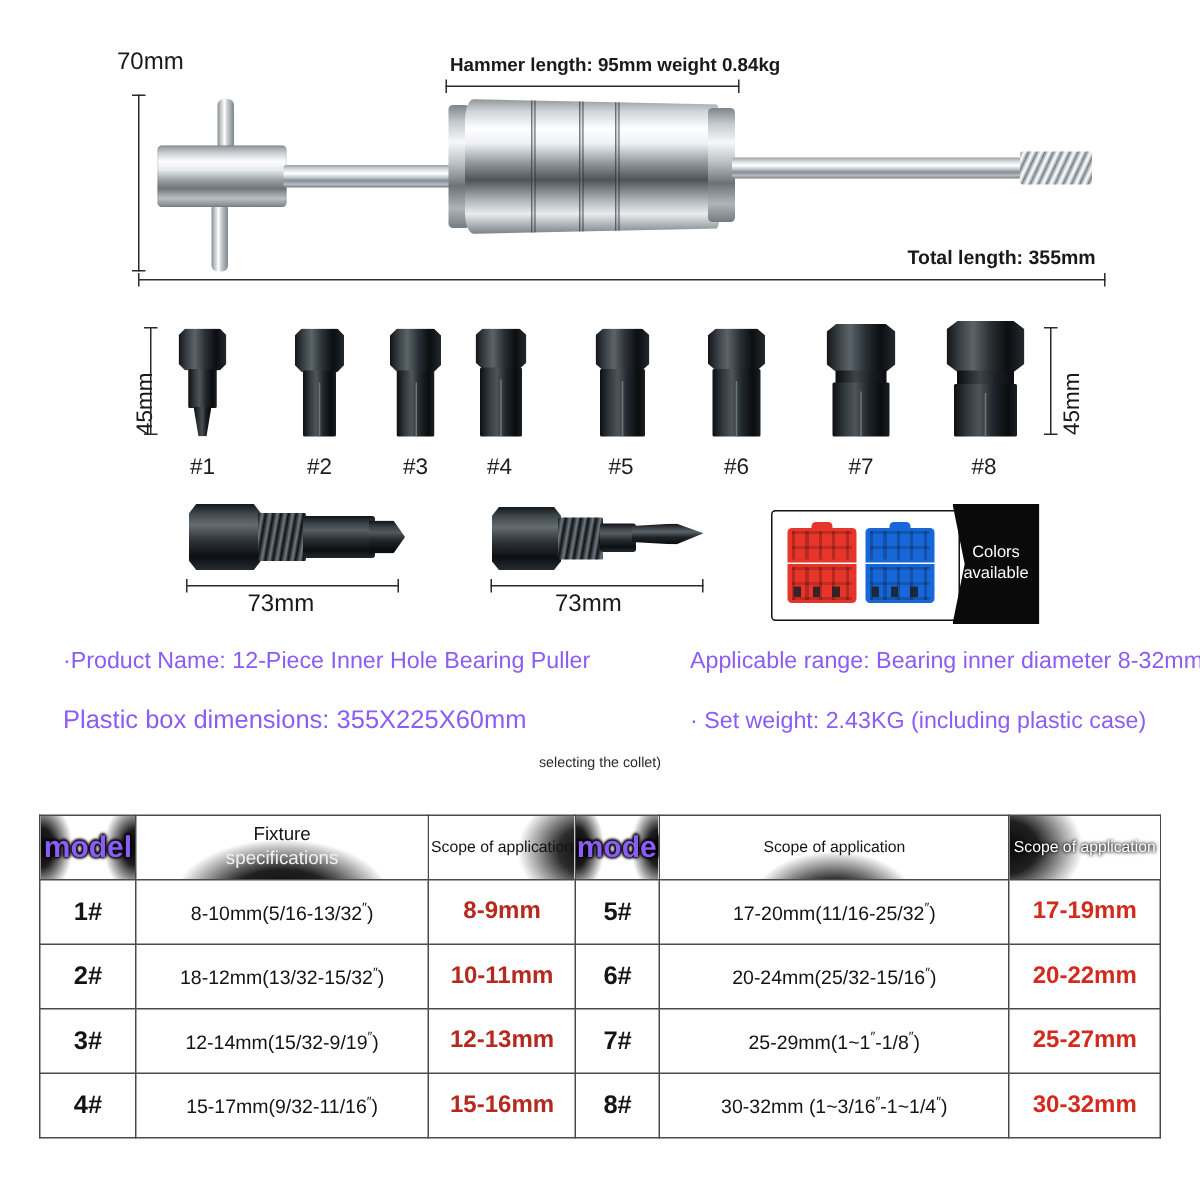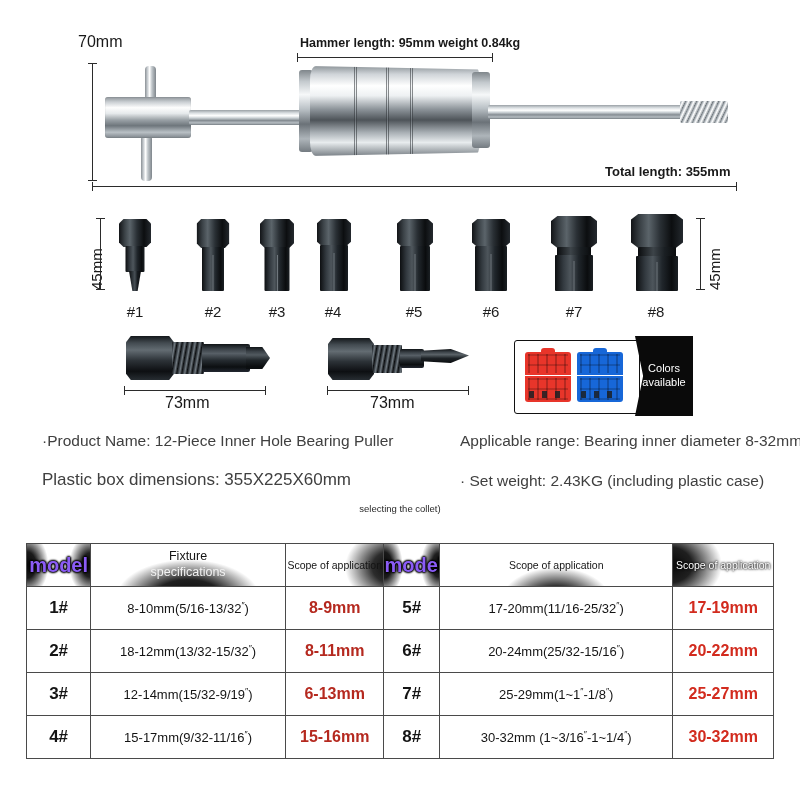--- a/index.html
+++ b/index.html
@@ -133,21 +133,21 @@
     background-image:repeating-linear-gradient(to right,#1b1f23 0 5px,transparent 5px 13px);
     opacity:.85;border-radius:1px;}
   .ribbon{
     position:absolute;background:#0a0a0a;
     clip-path:polygon(0 0,100% 0,100% 100%,0 100%,14% 50%);
     display:flex;flex-direction:column;align-items:center;justify-content:center;
     color:#fff;font-size:11px;line-height:1.25;text-align:center;
   }
 
   
-  .spec{font-size:15.5px;color:#404040;white-space:nowrap;}
+  .spec{font-size:15.5px;color:#8b5cf6;white-space:nowrap;}
   .spec.big{font-size:17px;}
   .note{font-size:9.5px;color:#2a2a2a;text-align:center;line-height:1.5;}
 
   
   table.spec-table{
     position:absolute;border-collapse:collapse;table-layout:fixed;
     background:#fff;
   }
   table.spec-table td,table.spec-table th{
     border:1px solid #4a4a4a;text-align:center;vertical-align:middle;padding:0;
@@ -390,33 +390,33 @@
         <td class="fix-c">
           <span>17-20mm(11/16-25/32</span><span class="dq">″</span><span>)</span>
         </td>
         <td class="scope-c bright">17-19mm</td>
       </tr>
       <tr>
         <td class="model-c">2#</td>
         <td class="fix-c">
           <span>18-12mm(13/32-15/32</span><span class="dq">″</span><span>)</span>
         </td>
-        <td class="scope-c">8-11mm</td>
+        <td class="scope-c">10-11mm</td>
         <td class="model-c">6#</td>
         <td class="fix-c">
           <span>20-24mm(25/32-15/16</span><span class="dq">″</span><span>)</span>
         </td>
         <td class="scope-c bright">20-22mm</td>
       </tr>
       <tr>
         <td class="model-c">3#</td>
         <td class="fix-c">
           <span>12-14mm(15/32-9/19</span><span class="dq">″</span><span>)</span>
         </td>
-        <td class="scope-c">6-13mm</td>
+        <td class="scope-c">12-13mm</td>
         <td class="model-c">7#</td>
         <td class="fix-c">
           <span>25-29mm(1~1</span><span class="dq">″</span><span>-1/8</span><span class="dq">″</span><span>)</span>
         </td>
         <td class="scope-c bright">25-27mm</td>
       </tr>
       <tr>
         <td class="model-c">4#</td>
         <td class="fix-c">
           <span>15-17mm(9/32-11/16</span><span class="dq">″</span><span>)</span>

